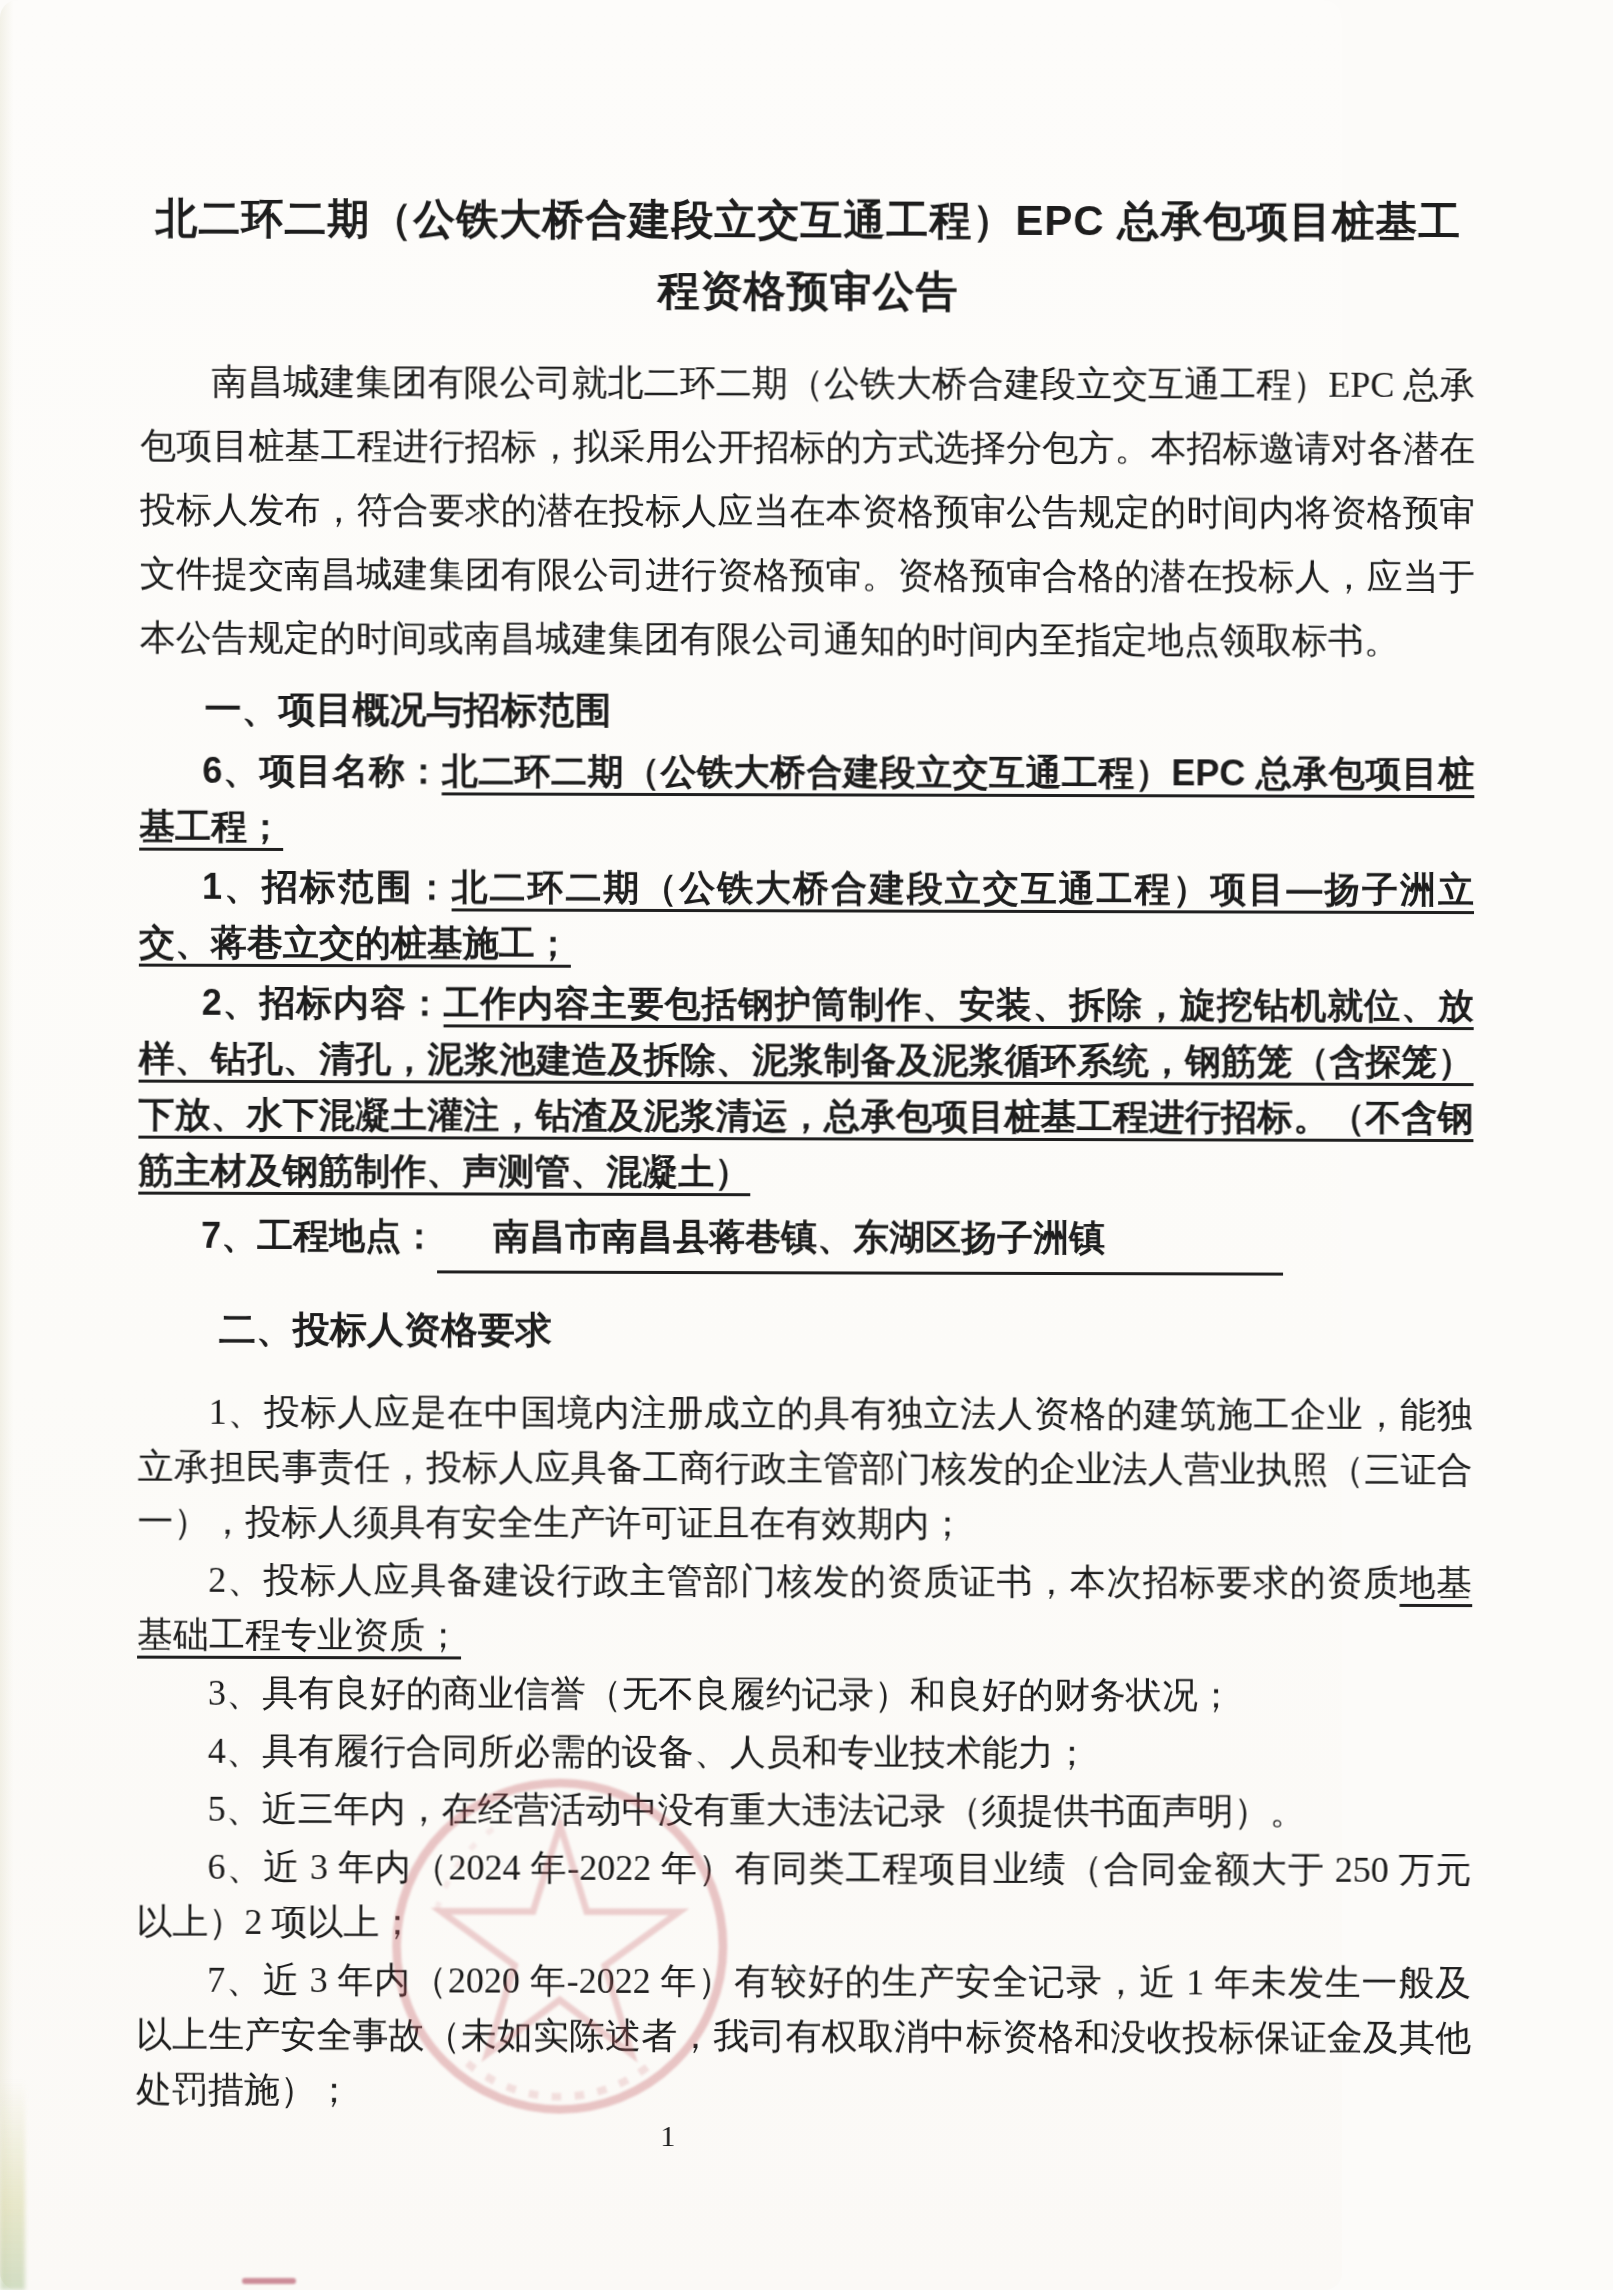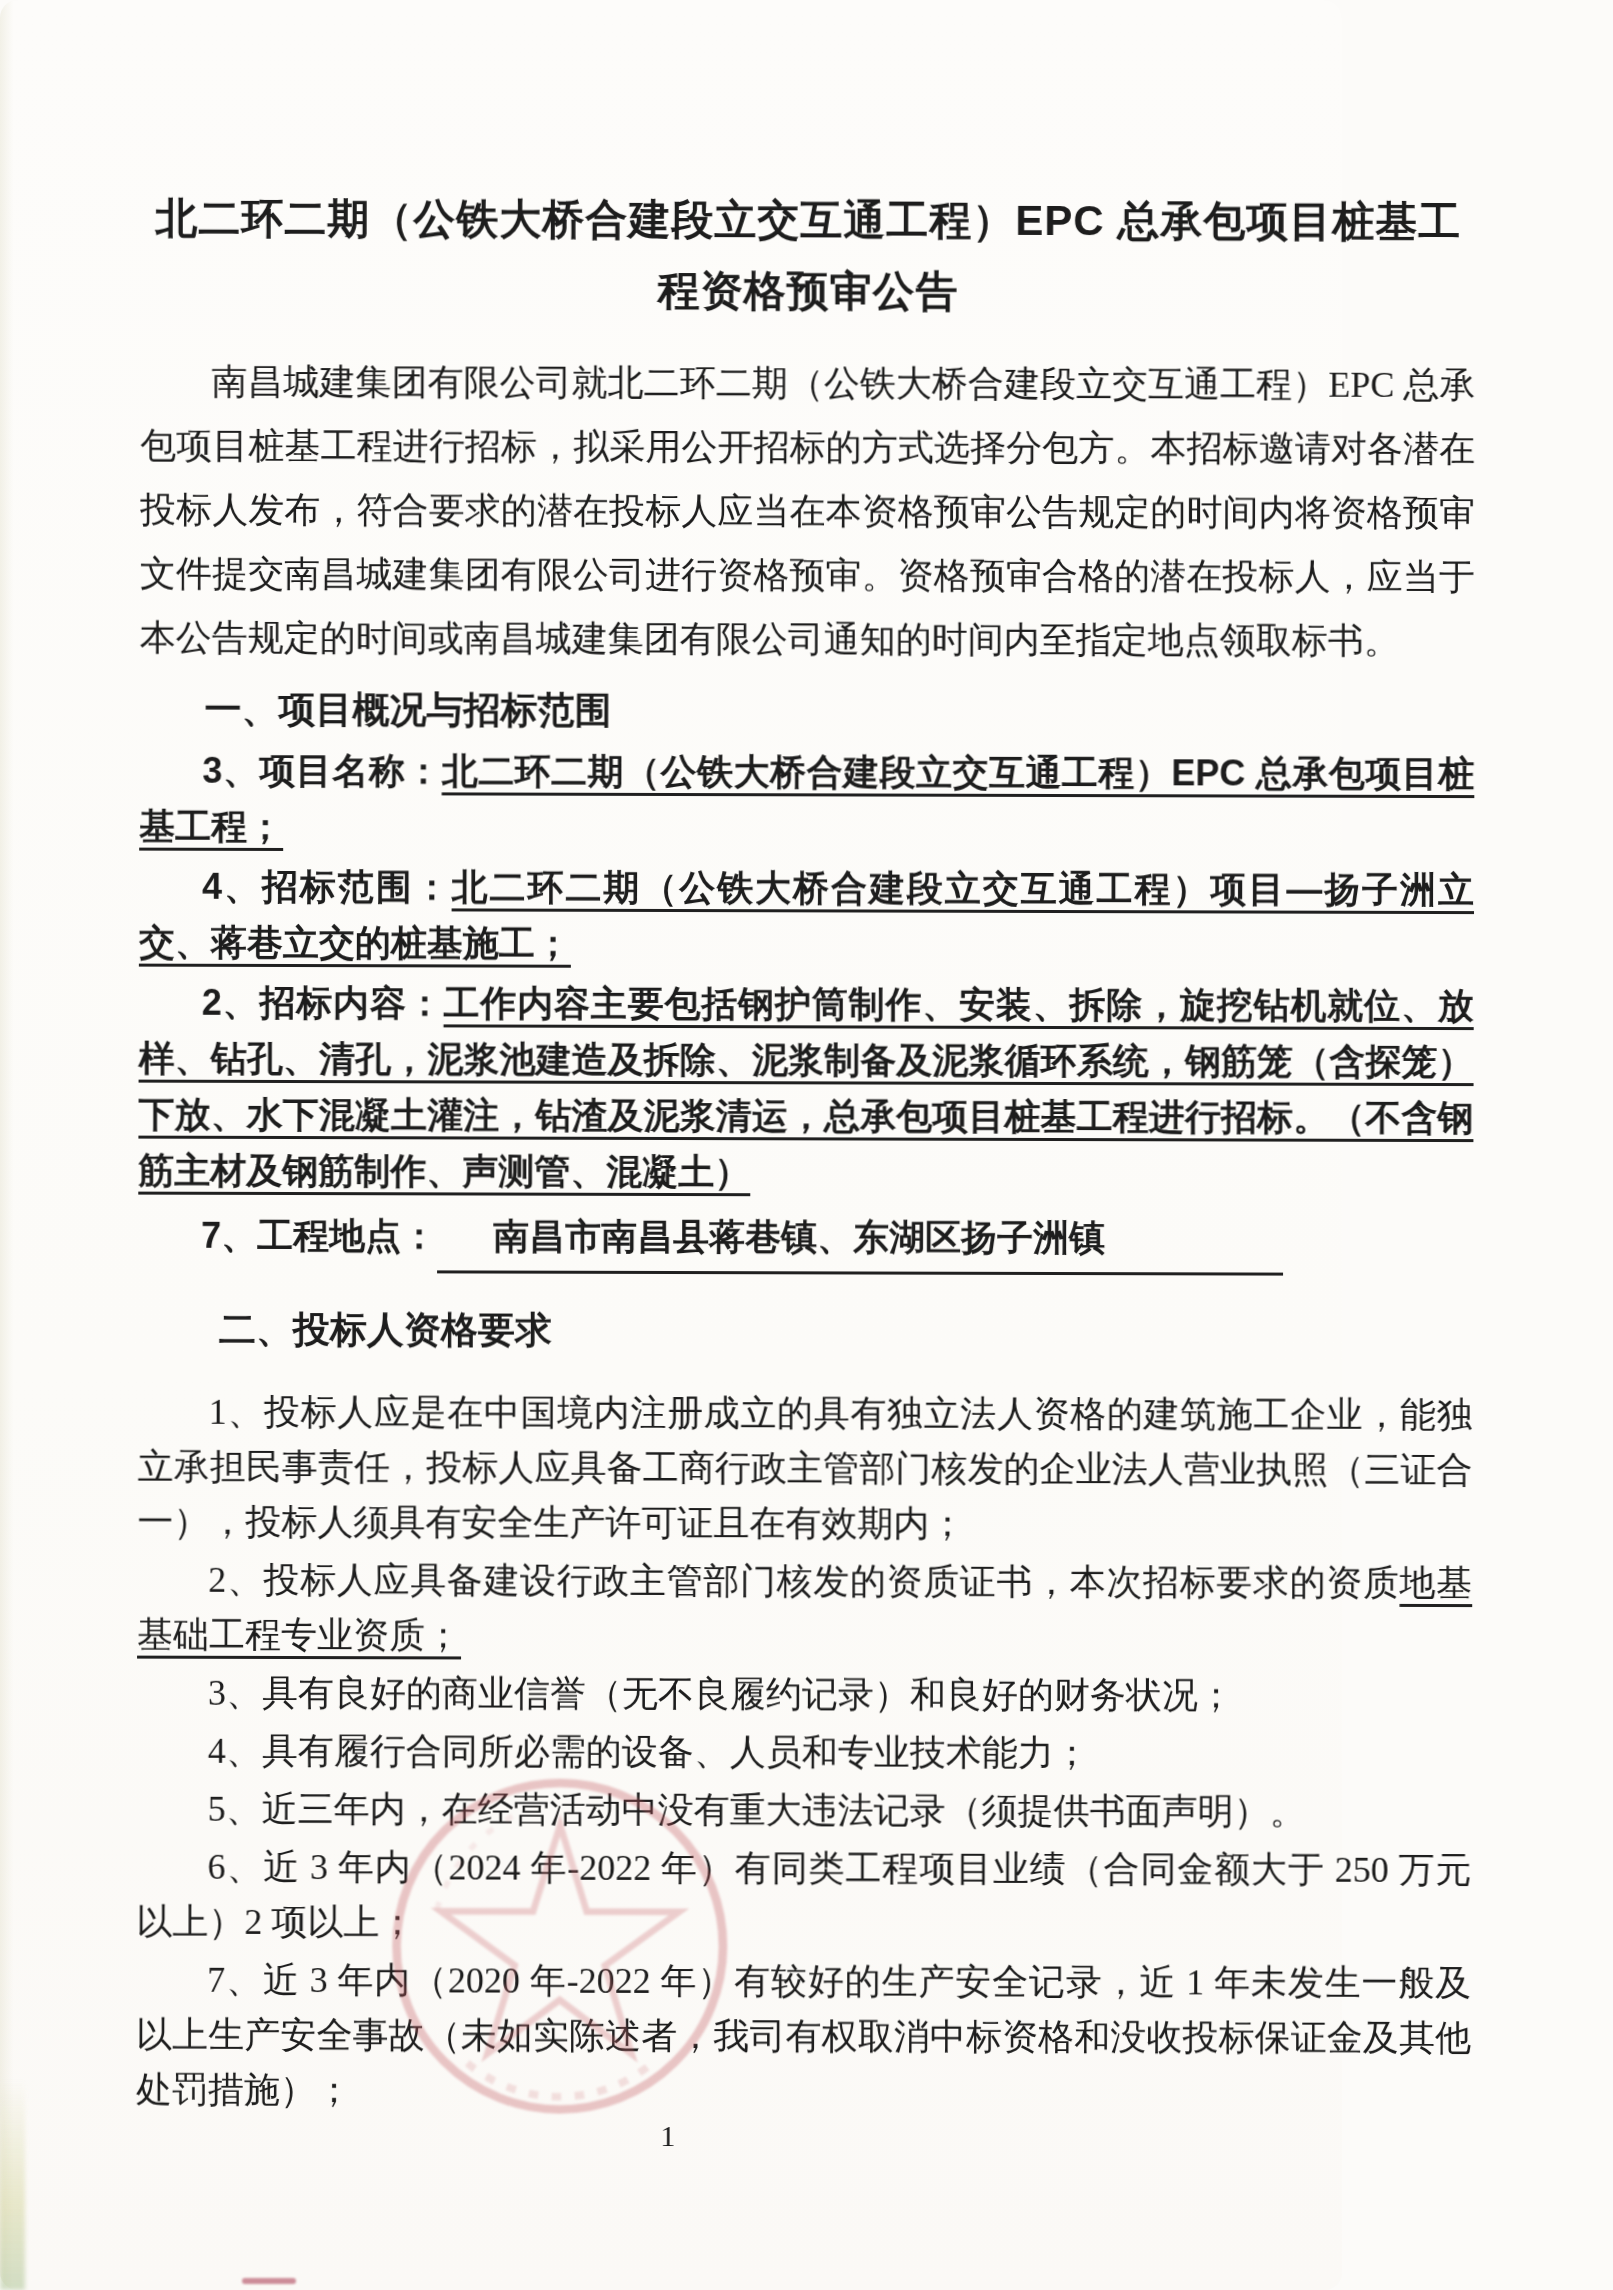--- a/index.html
+++ b/index.html
@@ -147,23 +147,23 @@
 <div class="page">
   <div class="scan-rotate">
     <div class="content">
 
       <div class="doc-title">北二环二期（公铁大桥合建段立交互通工程）EPC 总承包项目桩基工程资格预审公告</div>
 
       <p class="intro">南昌城建集团有限公司就北二环二期（公铁大桥合建段立交互通工程）EPC 总承包项目桩基工程进行招标，拟采用公开招标的方式选择分包方。本招标邀请对各潜在投标人发布，符合要求的潜在投标人应当在本资格预审公告规定的时间内将资格预审文件提交南昌城建集团有限公司进行资格预审。资格预审合格的潜在投标人，应当于本公告规定的时间或南昌城建集团有限公司通知的时间内至指定地点领取标书。</p>
 
       <div class="sec-heading">一、项目概况与招标范围</div>
 
-      <p class="s1-item"><span class="lbl">3、项目名称：</span><span class="u-bold">北二环二期（公铁大桥合建段立交互通工程）EPC 总承包项目桩基工程；</span></p>
+      <p class="s1-item"><span class="lbl">6、项目名称：</span><span class="u-bold">北二环二期（公铁大桥合建段立交互通工程）EPC 总承包项目桩基工程；</span></p>
 
-      <p class="s1-item"><span class="lbl">4、招标范围：</span><span class="u-bold">北二环二期（公铁大桥合建段立交互通工程）项目—扬子洲立交、蒋巷立交的桩基施工；</span></p>
+      <p class="s1-item"><span class="lbl">1、招标范围：</span><span class="u-bold">北二环二期（公铁大桥合建段立交互通工程）项目—扬子洲立交、蒋巷立交的桩基施工；</span></p>
 
       <p class="s1-item"><span class="lbl">2、招标内容：</span><span class="u-bold">工作内容主要包括钢护筒制作、安装、拆除，旋挖钻机就位、放样、钻孔、清孔，泥浆池建造及拆除、泥浆制备及泥浆循环系统，钢筋笼（含探笼）下放、水下混凝土灌注，钻渣及泥浆清运，总承包项目桩基工程进行招标。（不含钢筋主材及钢筋制作、声测管、混凝土）</span></p>
 
       <p class="s1-item loc-row"><span class="lbl">7、工程地点：</span><span class="fill-line">南昌市南昌县蒋巷镇、东湖区扬子洲镇</span></p>
 
       <div class="sec-heading second">二、投标人资格要求</div>
 
       <p class="req"><span>1、投标人应是在中国境内注册成立的具有独立法人资格的建筑施工企业，能独立承担民事责任，投标人应具备工商行政主管部门核发的企业法人营业执照（三证合一），投标人须具有安全生产许可证且在有效期内；</span><span class="u-plain"></span></p>
 
       <p class="req"><span>2、投标人应具备建设行政主管部门核发的资质证书，本次招标要求的资质</span><span class="u-plain">地基基础工程专业资质；</span></p>

